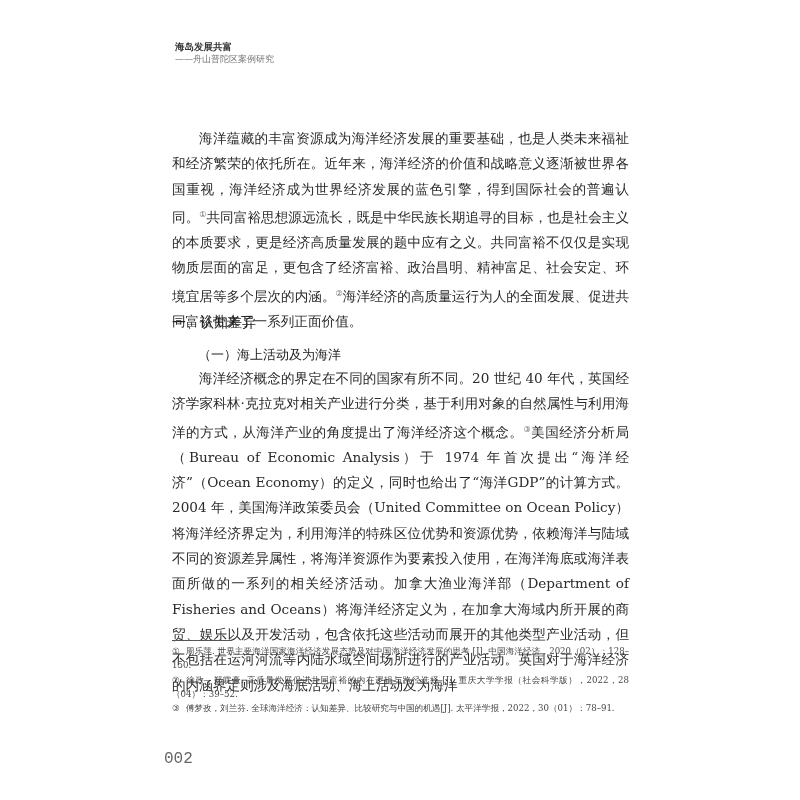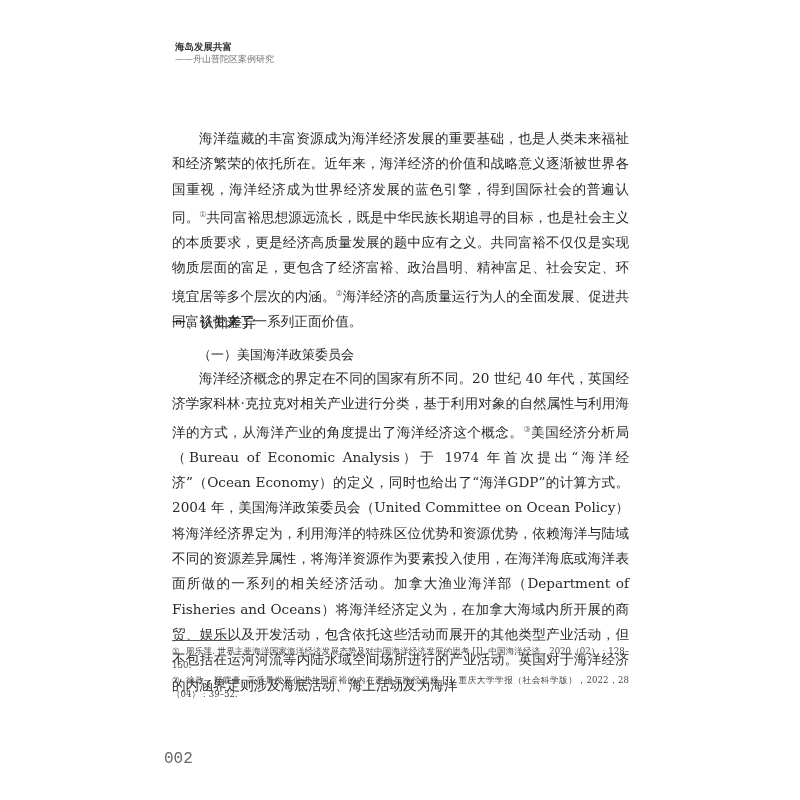--- a/index.html
+++ b/index.html
@@ -36,27 +36,28 @@
     <span class="rh-title">海岛发展共富</span>
     <span class="rh-sub">——舟山普陀区案例研究</span>
   </div>
 
 
   <div class="body" style="top:126px;">
     <p class="para indent"><span>海洋蕴藏的丰富资源成为海洋经济发展的重要基础，也是人类未来福祉和经济繁荣的依托所在。近年来，海洋经济的价值和战略意义逐渐被世界各国重视，海洋经济成为世界经济发展的蓝色引擎，得到国际社会的普遍认同。</span><sup class="fn">①</sup><span>共同富裕思想源远流长，既是中华民族长期追寻的目标，也是社会主义的本质要求，更是经济高质量发展的题中应有之义。共同富裕不仅仅是实现物质层面的富足，更包含了经济富裕、政治昌明、精神富足、社会安定、环境宜居等多个层次的内涵。</span><sup class="fn">②</sup><span>海洋经济的高质量运行为人的全面发展、促进共同富裕带来了一系列正面价值。</span></p>
   </div>
 
   <div class="h2">一、认知差异</div>
-  <div class="h3">（一）美国海洋政策委员会</div>
+  <div class="h3">（一）海上活动及为海洋</div>
 
   <div class="body" style="top:366px;">
     <p class="para indent"><span>海洋经济概念的界定在不同的国家有所不同。20 世纪 40 年代，英国经济学家科林·克拉克对相关产业进行分类，基于利用对象的自然属性与利用海洋的方式，从海洋产业的角度提出了海洋经济这个概念。</span><sup class="fn">③</sup><span>美国经济分析局（Bureau of Economic Analysis）于 1974 年首次提出“海洋经济”（Ocean Economy）的定义，同时也给出了“海洋GDP”的计算方式。2004 年，美国海洋政策委员会（United Committee on Ocean Policy）将海洋经济界定为，利用海洋的特殊区位优势和资源优势，依赖海洋与陆域不同的资源差异属性，将海洋资源作为要素投入使用，在海洋海底或海洋表面所做的一系列的相关经济活动。加拿大渔业海洋部（Department of Fisheries and Oceans）将海洋经济定义为，在加拿大海域内所开展的商贸、娱乐以及开发活动，包含依托这些活动而展开的其他类型产业活动，但不包括在运河河流等内陆水域空间场所进行的产业活动。英国对于海洋经济的内涵界定则涉及海底活动、海上活动及为海洋</span></p>
   </div>
 
   <div class="fn-rule"></div>
 
   <div class="footnotes">
     <p class="fn-item"><span class="fn-mark">①</span><span>周乐萍. 世界主要海洋国家海洋经济发展态势及对中国海洋经济发展的思考 [J]. 中国海洋经济，2020（02）：128–150.</span></p>
     <p class="fn-item"><span class="fn-mark">②</span><span>徐政，郑霖豪. 高质量发展促进共同富裕的内在逻辑与路径选择 [J]. 重庆大学学报（社会科学版），2022，28（04）：39–52.</span></p>
+    <p class="fn-item"><span class="fn-mark">③</span><span>傅梦孜，刘兰芬. 全球海洋经济：认知差异、比较研究与中国的机遇[J]. 太平洋学报，2022，30（01）：78–91.</span></p>
   </div>
 
   <div class="page-number">002</div>
 </div>
 
 </body></html>

